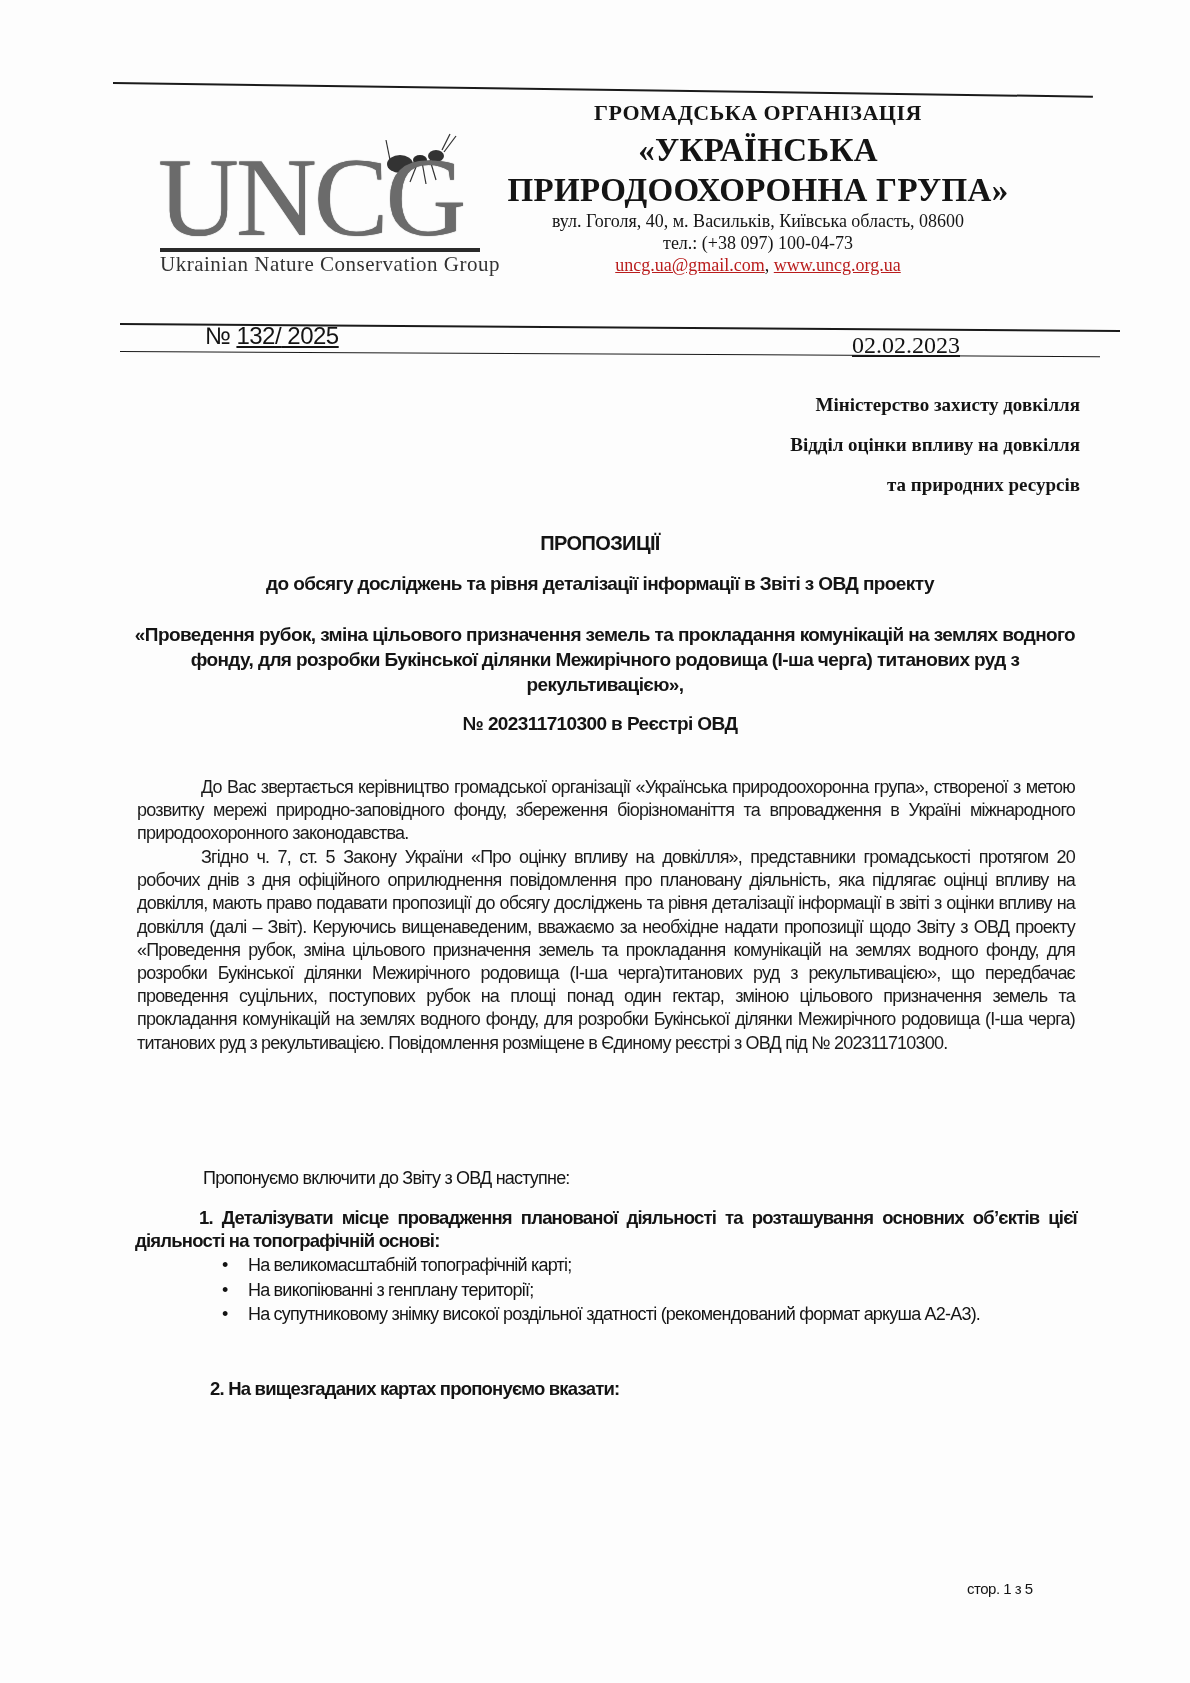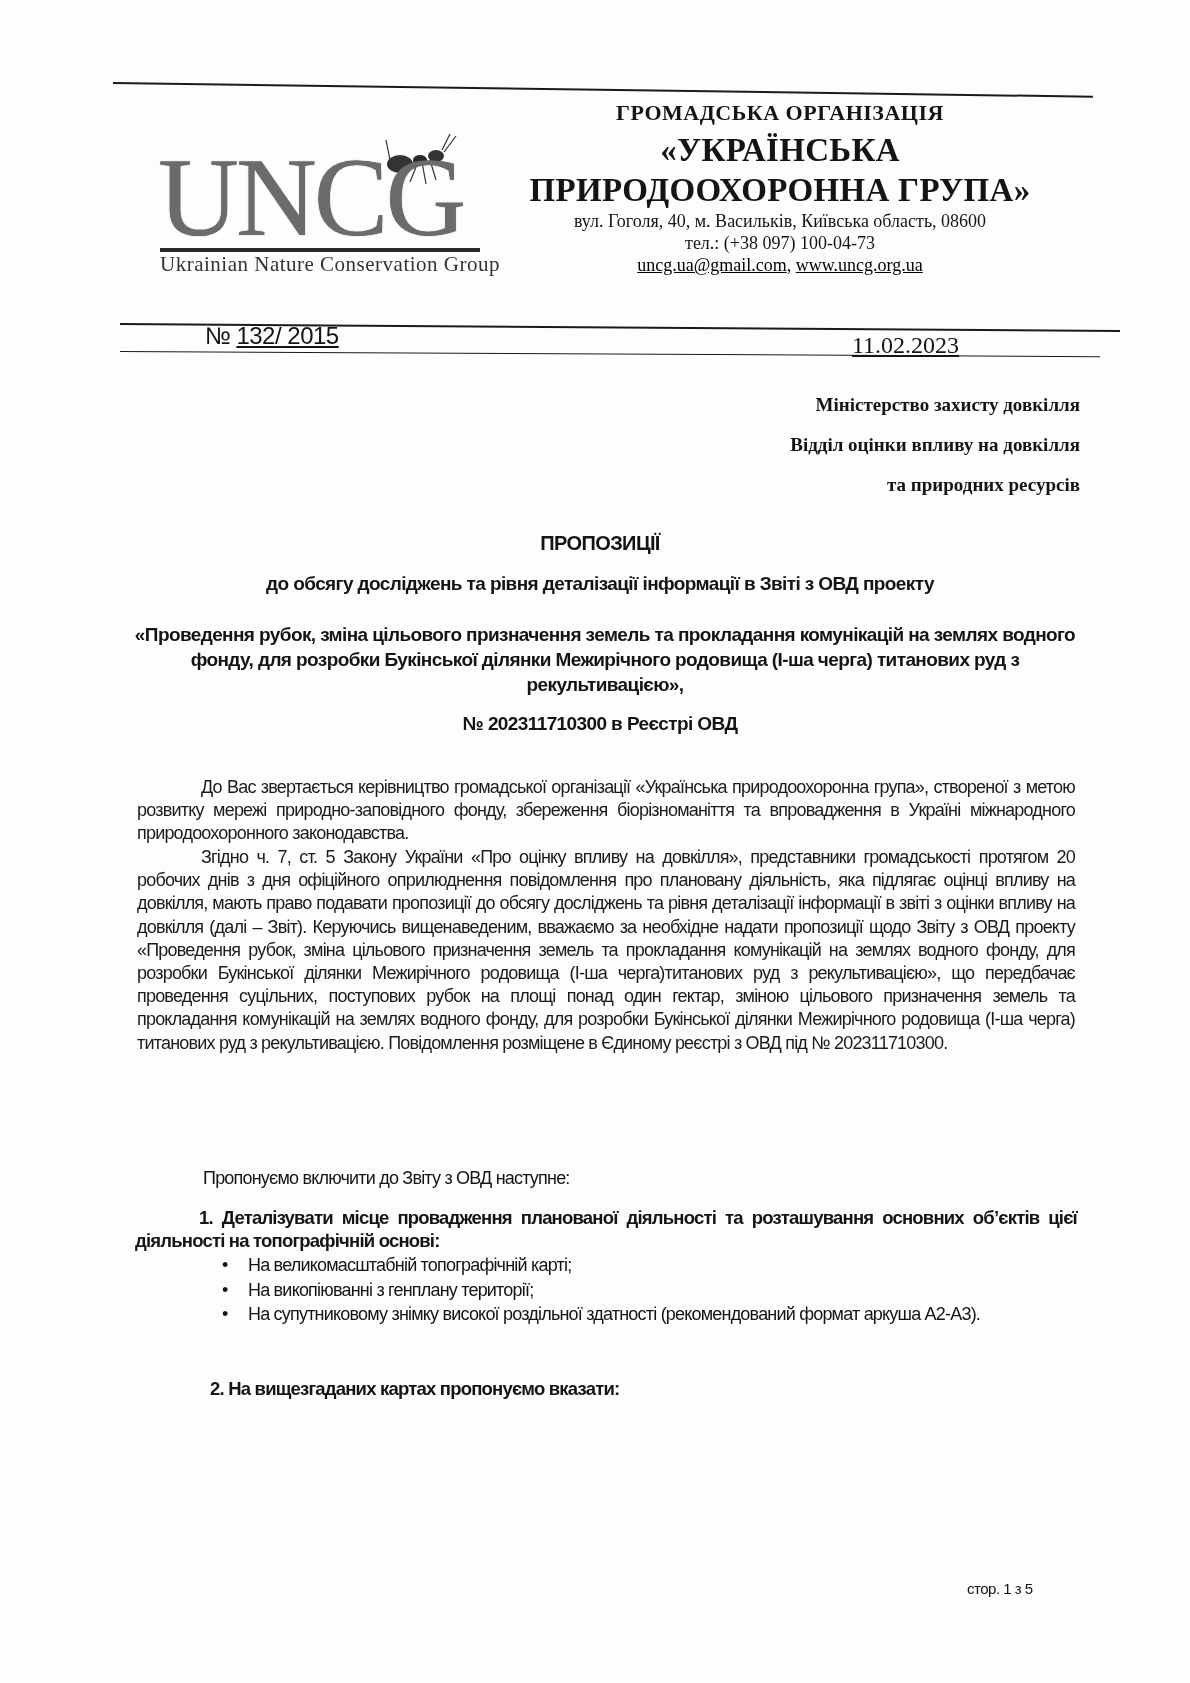--- a/index.html
+++ b/index.html
@@ -22,27 +22,27 @@
     color: #6b6b6b; letter-spacing: -3px; text-shadow: 0 0 1px #555;
   }
   .logo-bar { position: absolute; left: 10px; top: 118px; width: 320px; height: 4px; background: #2a2a2a; }
   .logo-sub {
     position: absolute; left: 10px; top: 122px; font-size: 21px; color: #333;
     letter-spacing: 0.5px; white-space: nowrap;
   }
   .logo-ant { position: absolute; left: 210px; top: 0px; width: 120px; height: 60px; }
 
   
-  .org { position: absolute; left: 520px; top: 100px; width: 520px; text-align: center; }
+  .org { position: absolute; left: 498px; top: 100px; width: 520px; text-align: center; }
   .org-kind { font-weight: bold; font-size: 22px; letter-spacing: 0.5px; }
   .org-name { font-weight: bold; font-size: 33px; line-height: 40px; margin-top: 4px; letter-spacing: 0.3px; }
   .org-address { font-size: 18px; line-height: 22px; }
   .org-phone { font-size: 18px; line-height: 22px; }
   .org-links { font-size: 18px; line-height: 22px; }
-  .org-links a { color: #000000; text-decoration: underline; }
+  .org-links a { color: #b91c1c; text-decoration: underline; }
 
   .reg-no { position: absolute; left: 205px; top: 322px; font-size: 24px; font-family: "Liberation Sans", sans-serif; font-stretch: condensed; letter-spacing: -0.5px; }
   .reg-no .u { text-decoration: underline; }
   .doc-date { position: absolute; left: 852px; top: 332px; font-size: 24px; text-decoration: underline; }
 
   .addressee { position: absolute; right: 110px; top: 385px; text-align: right; font-weight: bold; font-size: 19px; line-height: 40px; }
 
   .center { position: absolute; left: 120px; width: 960px; text-align: center; font-weight: bold; font-family: "Liberation Sans", sans-serif; letter-spacing: -0.6px; }
   .title { top: 532px; font-size: 20px; }
   .subtitle { top: 573px; font-size: 19px; }
@@ -102,23 +102,23 @@
     <div class="org-address">вул. Гоголя, 40, м. Васильків, Київська область, 08600</div>
     <div class="org-phone">тел.: (+38 097) 100-04-73</div>
     <div class="org-links">
       <a>uncg.ua@gmail.com</a><span>, </span><a>www.uncg.org.ua</a>
     </div>
   </div>
 
   <div class="rule rule-mid"></div>
 
   <div class="reg-no">
-    <span>№ </span><span class="u">132/</span><span class="u"> 2015</span>
+    <span>№ </span><span class="u">132/</span><span class="u"> 2025</span>
   </div>
-  <div class="doc-date">11.02.2023</div>
+  <div class="doc-date">02.02.2023</div>
 
   <div class="rule rule-bot"></div>
 
   <div class="addressee">
     <div>Міністерство захисту довкілля</div>
     <div>Відділ оцінки впливу на довкілля</div>
     <div>та природних ресурсів</div>
   </div>
 
   <div class="center title">ПРОПОЗИЦІЇ</div>

